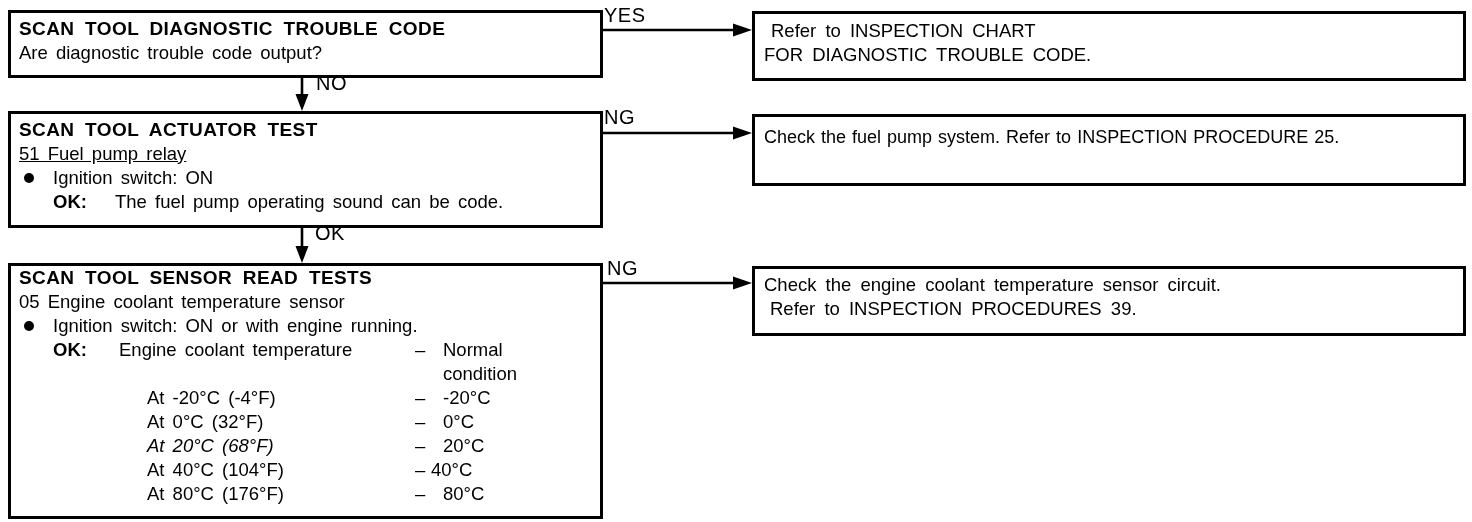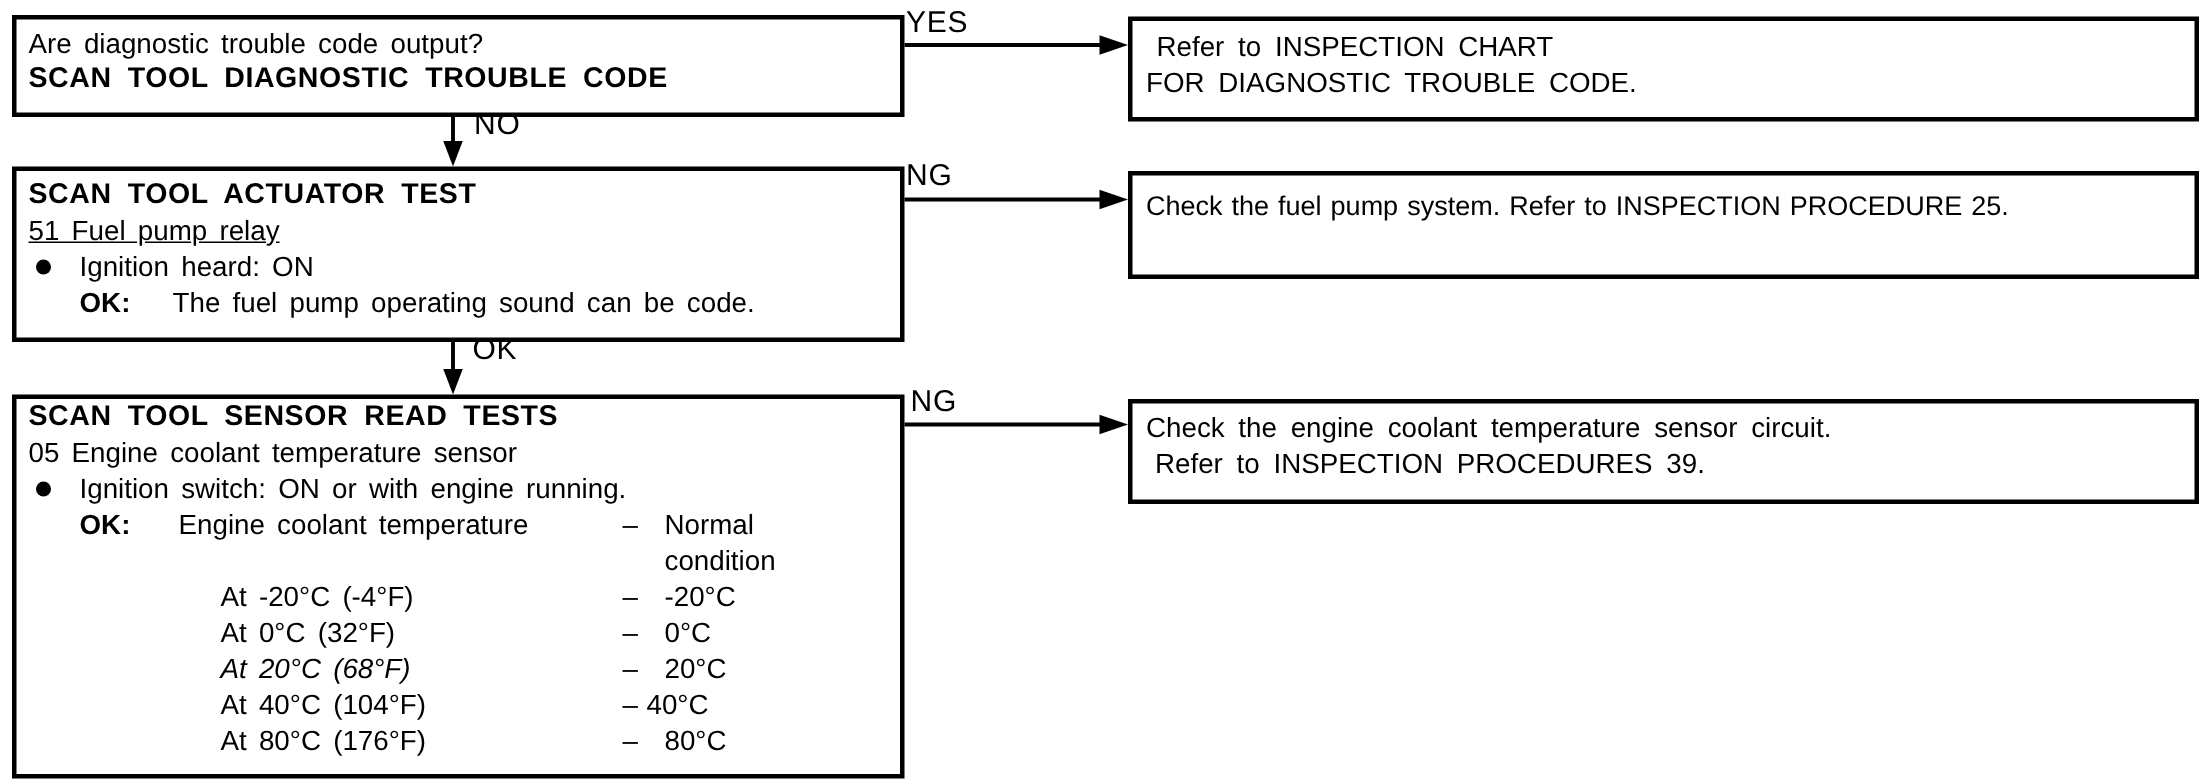--- a/index.html
+++ b/index.html
@@ -93,46 +93,46 @@
   </svg>
 
   <div class="lbl" style="left:604px; top:4px;">YES</div>
   <div class="lbl" style="left:316px; top:72px;">NO</div>
   <div class="lbl" style="left:604px; top:106px;">NG</div>
   <div class="lbl" style="left:315px; top:222px;">OK</div>
   <div class="lbl" style="left:607px; top:257px;">NG</div>
 
   <div class="box" id="box-step1">
     <div class="line">
+      <span class="pos title" style="left:8px;">SCAN TOOL DIAGNOSTIC TROUBLE CODE</span>
+    </div>
+    <div class="line">
       <span class="pos" style="left:8px;">Are diagnostic trouble code output?</span>
     </div>
-    <div class="line">
-      <span class="pos title" style="left:8px;">SCAN TOOL DIAGNOSTIC TROUBLE CODE</span>
-    </div>
   </div>
 
   <div class="box" id="box-result1">
     <div class="rline">
       <span class="pos" style="left:16px;">Refer to INSPECTION CHART</span>
     </div>
     <div class="rline">
       <span class="pos" style="left:9px;">FOR DIAGNOSTIC TROUBLE CODE.</span>
     </div>
   </div>
 
   <div class="box" id="box-step2">
     <div class="line">
       <span class="pos title" style="left:8px;">SCAN TOOL ACTUATOR TEST</span>
     </div>
     <div class="line">
       <span class="pos" style="left:8px;text-decoration:underline;">51 Fuel pump relay</span>
     </div>
     <div class="line">
       <span class="bullet-dot"></span>
-      <span class="pos" style="left:42px;">Ignition heard: ON</span>
+      <span class="pos" style="left:42px;">Ignition switch: ON</span>
     </div>
     <div class="line">
       <span class="pos bold" style="left:42px;">OK:</span>
       <span class="pos" style="left:104px;">The fuel pump operating sound can be code.</span>
     </div>
   </div>
 
   <div class="box" id="box-result2">
     <div class="rline rbig">
       <span class="pos" style="left:9px;">Check the fuel pump system. Refer to INSPECTION PROCEDURE 25.</span>

